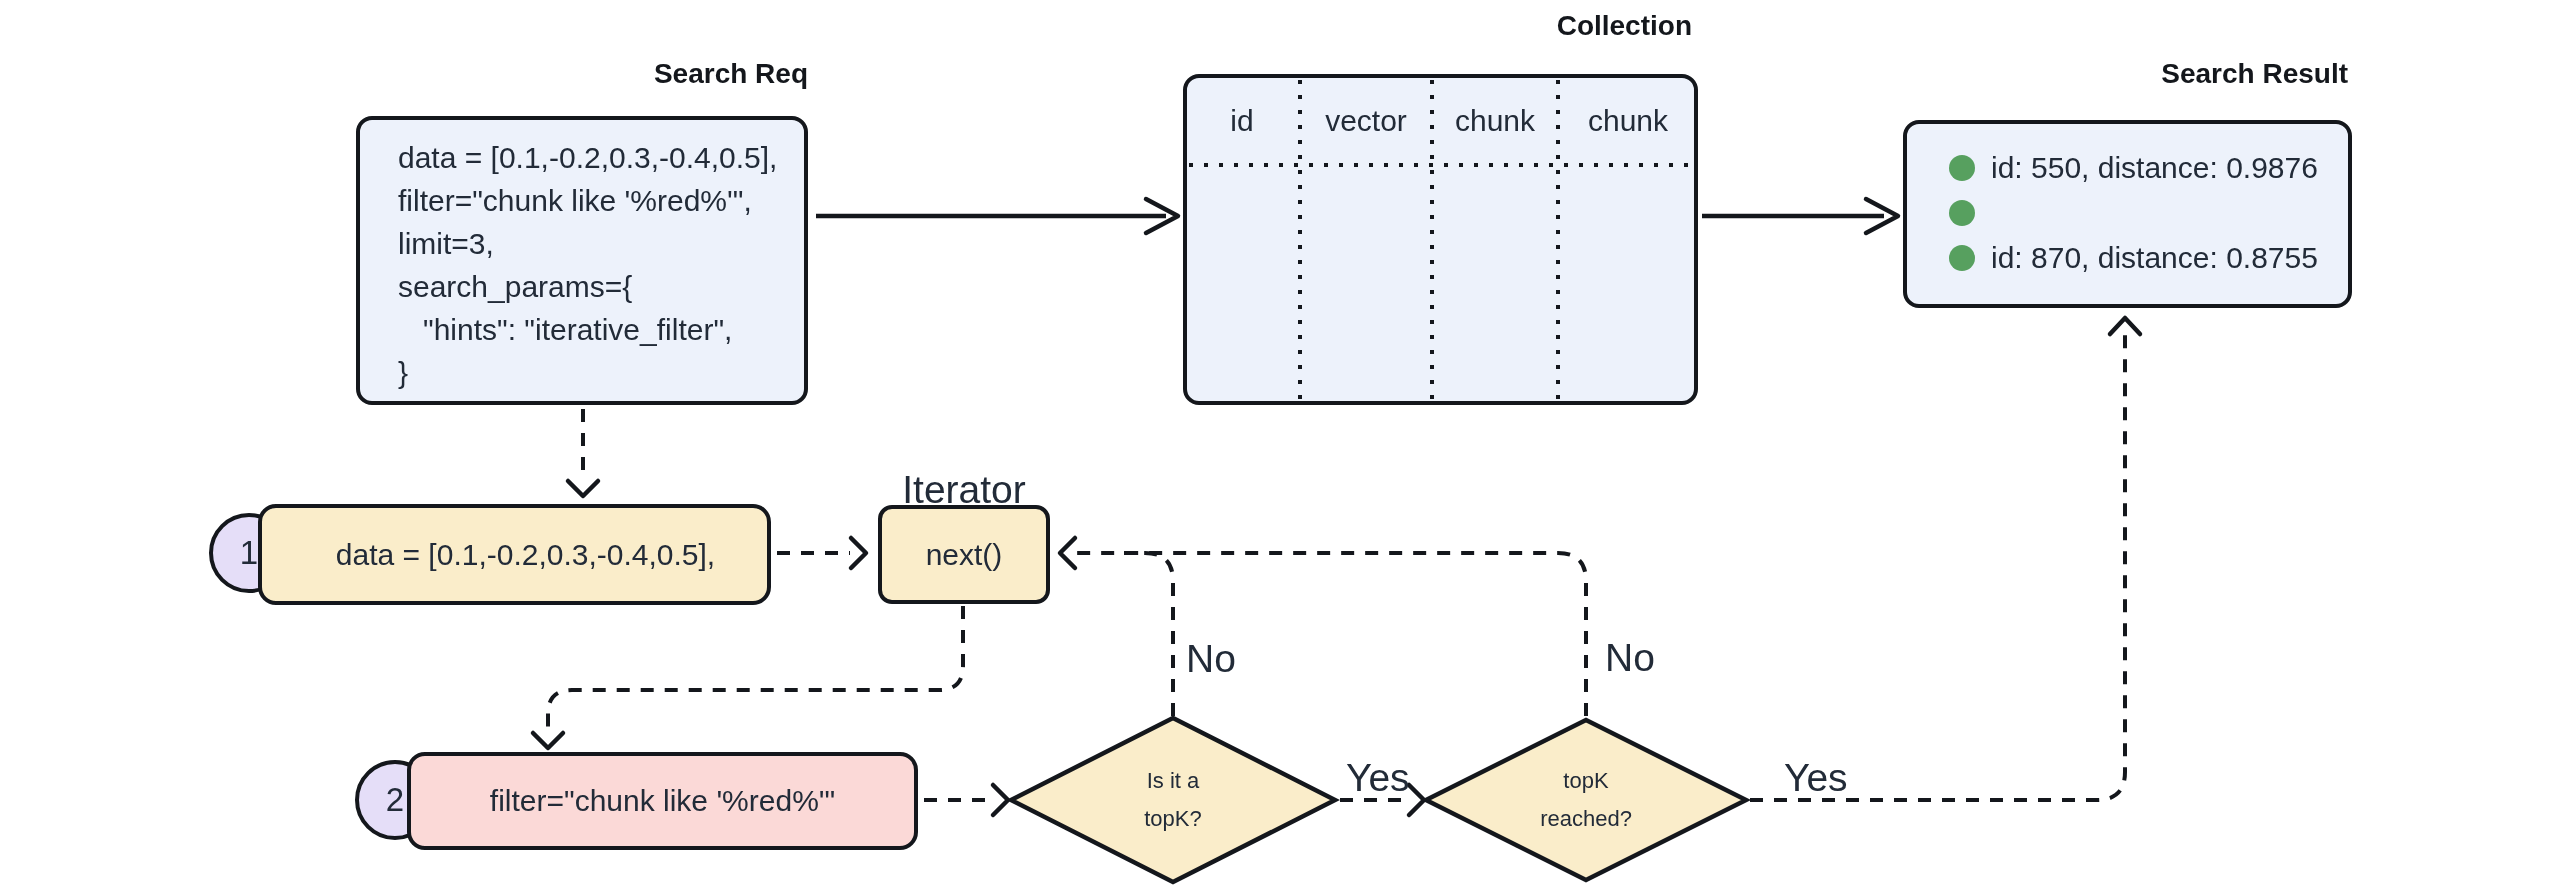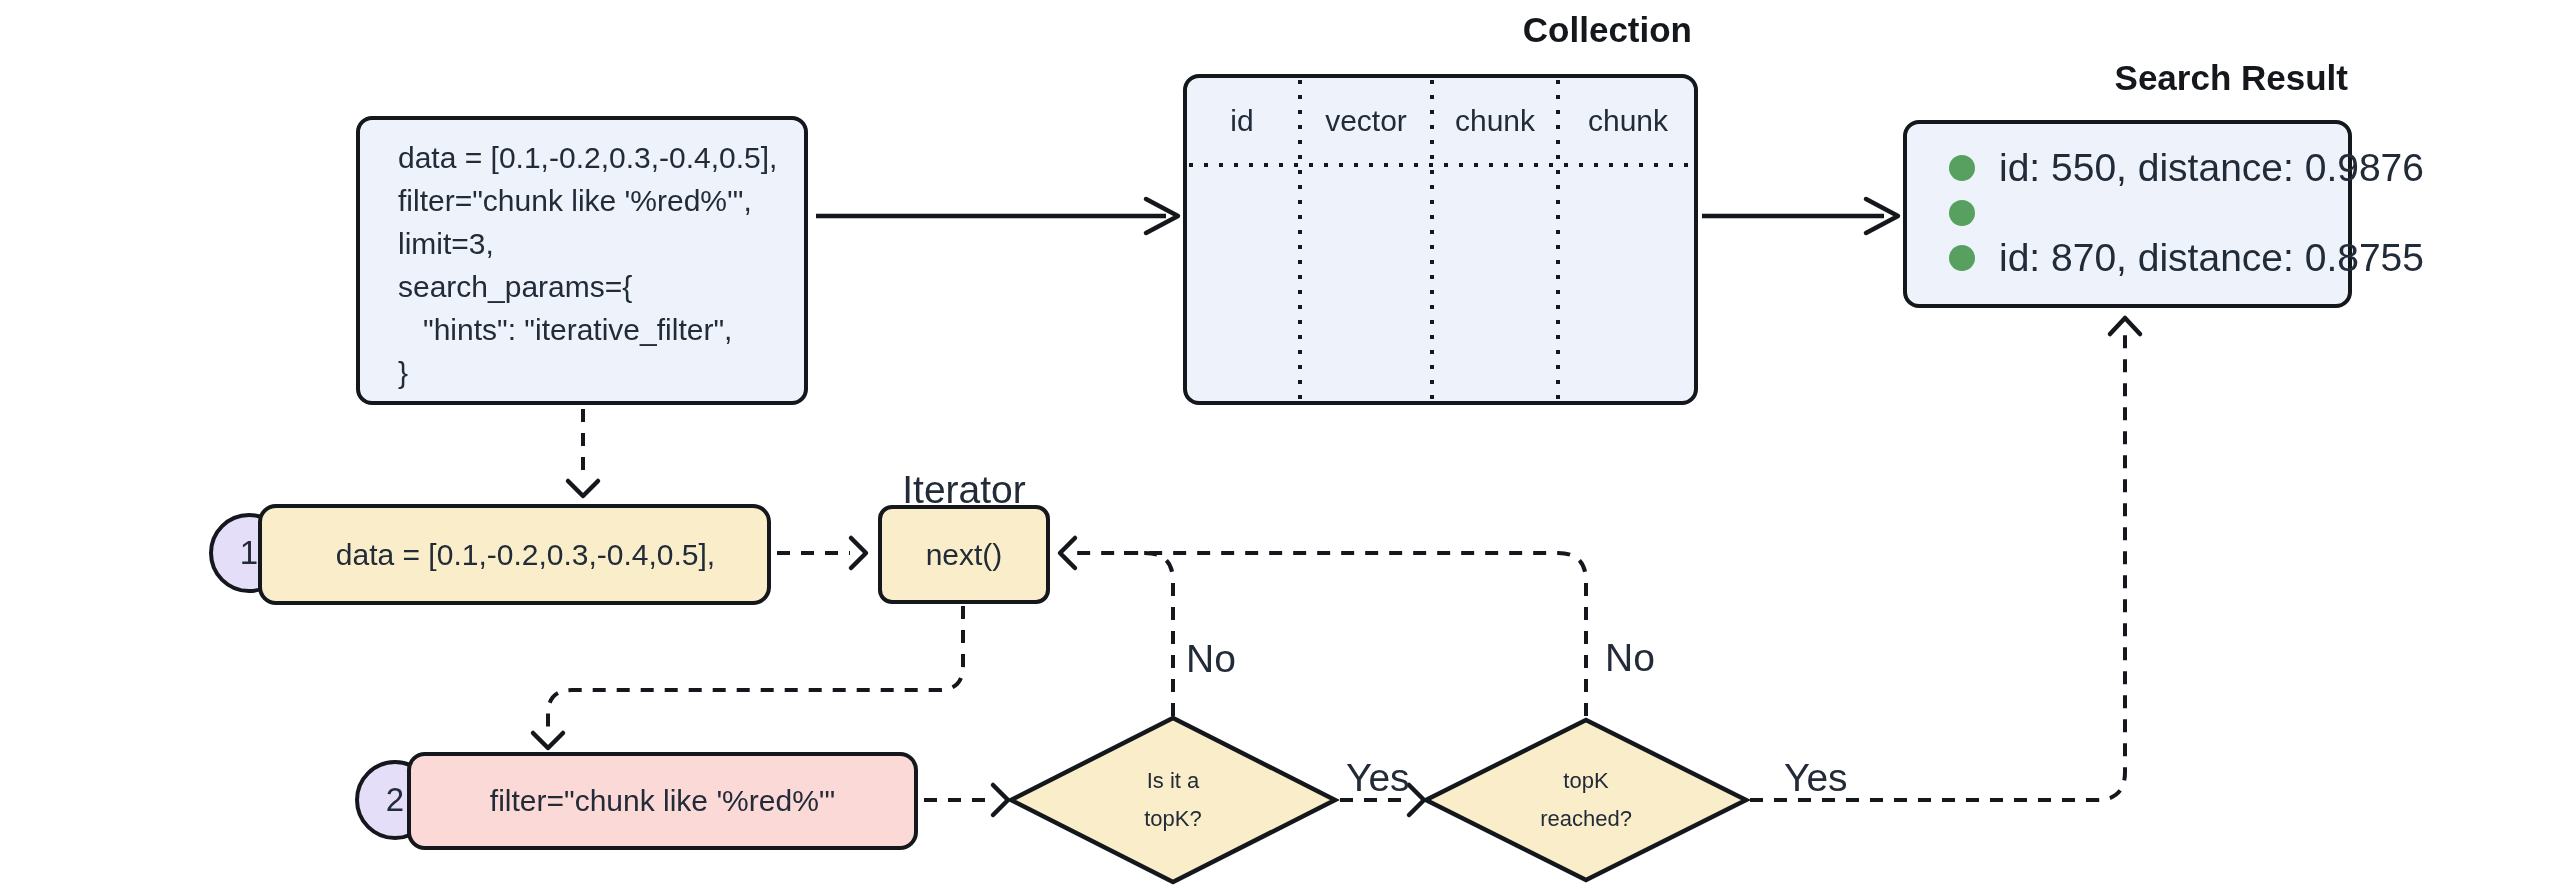--- a/index.html
+++ b/index.html
@@ -20,32 +20,32 @@
   svg.layer.top{z-index:4;}
   .edge{stroke:var(--ink);stroke-width:4;fill:none;}
   .dashed{stroke-dasharray:13 11;}
   .dotted{stroke-dasharray:4 11;}
   .head{stroke:var(--ink);stroke-width:4.5;fill:none;stroke-linecap:round;stroke-linejoin:round;}
   .solid{stroke-width:4.5;}
   .diamond{fill:var(--cream);stroke:var(--ink);stroke-width:4.5;}
   .node{position:absolute;border:4px solid var(--ink);background:var(--blue);border-radius:16px;z-index:3;}
   .node.cream{background:var(--cream);}
   .node.pink{background:var(--pink);}
-  .title{position:absolute;font-size:35px;font-weight:bold;color:var(--ink);text-align:right;z-index:5;white-space:nowrap;}
+  .title{position:absolute;font-size:28px;font-weight:bold;color:var(--ink);text-align:right;z-index:5;white-space:nowrap;}
   .code{padding:16px 0 0 38px;font-size:30px;line-height:43px;}
   .code div{white-space:pre;}
   .badge{position:absolute;width:80px;height:80px;border:4px solid var(--ink);border-radius:50%;
          background:var(--lavender);z-index:2;display:flex;align-items:center;justify-content:center;
          font-size:33px;color:var(--text);}
   .stadium{display:flex;align-items:center;justify-content:center;font-size:30px;border-radius:18px;}
   .colhead{position:absolute;width:140px;text-align:center;font-size:30px;z-index:5;}
   .resultlist{display:flex;flex-direction:column;padding-top:21px;}
   .resultrow{display:flex;align-items:center;height:45px;}
   .dot{width:26px;height:26px;border-radius:50%;background:var(--green);margin-left:42px;flex:0 0 auto;}
-  .resultrow span{font-size:39px;margin-left:24px;white-space:nowrap;}
+  .resultrow span{font-size:30px;margin-left:16px;white-space:nowrap;}
   .dlabel{position:absolute;z-index:5;font-size:22px;text-align:center;line-height:38px;}
   .elabel{position:absolute;z-index:5;font-size:39px;white-space:nowrap;}
   .flex-center{display:flex;align-items:center;justify-content:center;font-size:30px;}
 </style>
 </head>
 <body>
 
 <div class="canvas">
 
   <svg class="layer" width="2560" height="888" viewBox="0 0 2560 888">
@@ -83,20 +83,21 @@
     <polygon class="diamond" points="1586,720 1746,800 1586,880 1426,800"></polygon>
   </svg>
 
   <div class="badge" style="left:209px;top:513px;">
     <span>1</span>
   </div>
   <div class="badge" style="left:355px;top:760px;">
     <span>2</span>
   </div>
 
+  <div class="title" style="left:408px;top:58px;width:400px;">Search Req</div>
   <div class="title" style="left:1292px;top:10px;width:400px;">Collection</div>
   <div class="title" style="left:1948px;top:58px;width:400px;text-align:right;">Search Result</div>
 
   <div class="node" style="left:356px;top:116px;width:452px;height:289px;">
     <div class="code">
       <div>data = [0.1,-0.2,0.3,-0.4,0.5],</div>
       <div>filter="chunk like '%red%'",</div>
       <div>limit=3,</div>
       <div>search_params={</div>
       <div>   "hints": "iterative_filter",</div>

